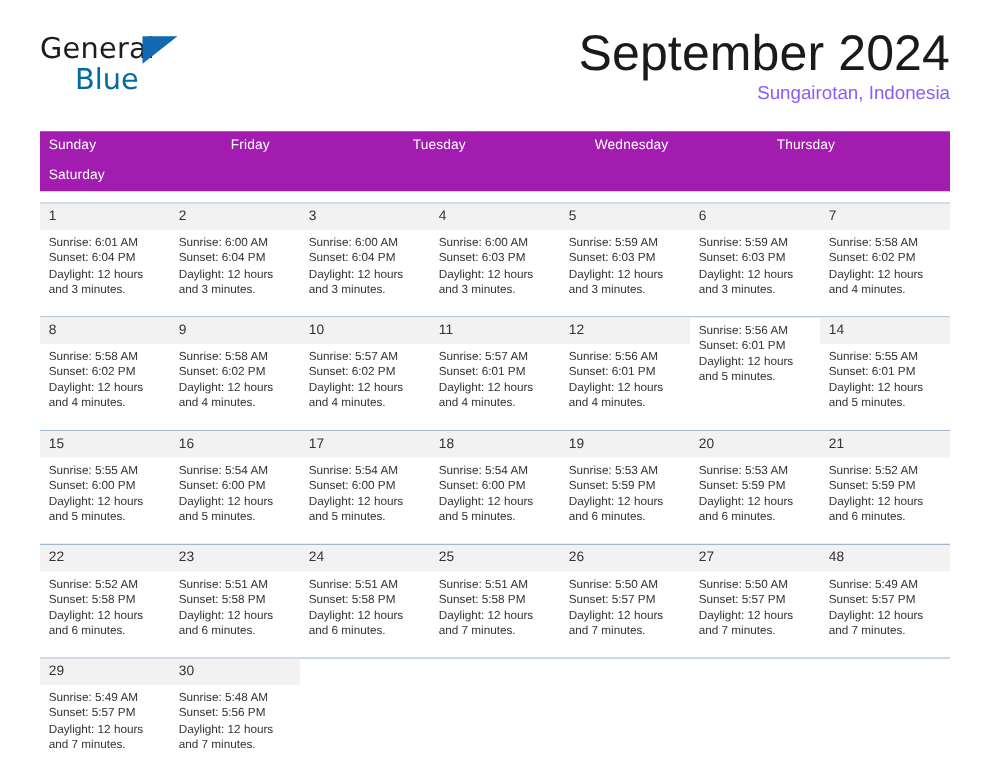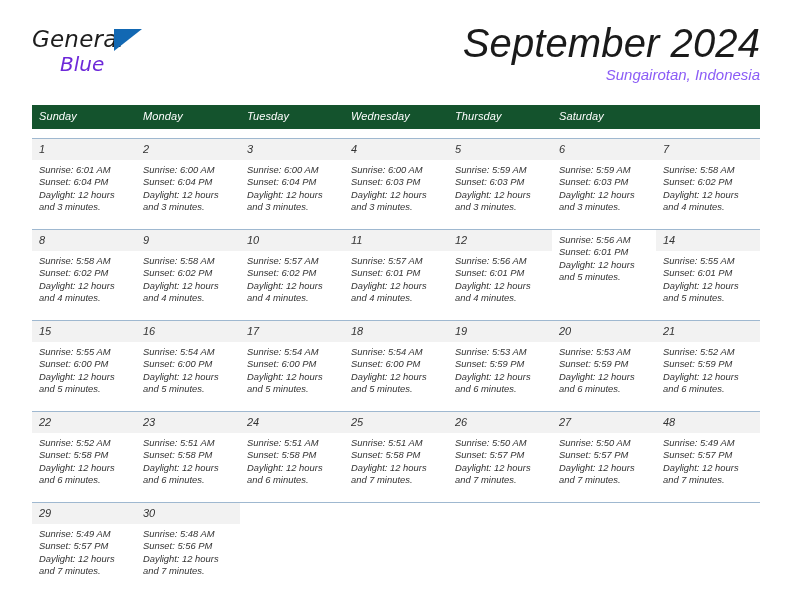--- a/index.html
+++ b/index.html
@@ -12,21 +12,20 @@
     background: #ffffff;
     font-family: "Liberation Sans", sans-serif;
     color: #111111;
     overflow: hidden;
   }
   .page {
     position: relative;
     width: 792px;
     height: 612px;
     box-sizing: border-box;
-    font-style: italic;
   }
 
   
   .header {
     position: absolute;
     left: 32px;
     top: 26px;
     right: 32px;
     height: 68px;
   }
@@ -53,23 +52,23 @@
     top: 3px;
     width: 0;
     height: 0;
     border-left: 28px solid #1268b3;
     border-bottom: 22px solid transparent;
   }
   .brand-line2 {
     display: block;
     margin-top: -1px;
     margin-left: 28px;
-    font-size: 20px;
+    font-size: 23px;
     line-height: 26px;
-    color: #6d28d9;
+    color: #0369a1;
     font-family: "DejaVu Sans", sans-serif;
     font-weight: 400;
   }
 
   .titleblock {
     position: absolute;
     right: 0;
     top: -2px;
     text-align: right;
   }
@@ -90,22 +89,22 @@
 
   
   .calendar {
     position: absolute;
     left: 32px;
     top: 105px;
     width: 728px;
   }
   .weekdays {
     display: grid;
-    grid-template-columns: repeat(7, 1fr);
-    background: #14532d;
+    grid-template-columns: repeat(5, 1fr);
+    background: #a21caf;
   }
   .weekday {
     color: #ffffff;
     font-size: 11px;
     line-height: 13px;
     padding: 5px 0 6px 7px;
     letter-spacing: 0.1px;
   }
   .week {
     display: grid;
@@ -162,21 +161,21 @@
       <div class="cal-title">September 2024</div>
       <div class="cal-subtitle">Sungairotan, Indonesia</div>
     </div>
 
   </div>
 
   <div class="calendar">
 
     <div class="weekdays">
       <div class="weekday">Sunday</div>
-      <div class="weekday">Monday</div>
+      <div class="weekday">Friday</div>
       <div class="weekday">Tuesday</div>
       <div class="weekday">Wednesday</div>
       <div class="weekday">Thursday</div>
       <div class="weekday">Saturday</div>
     </div>
 
     <div class="week">
       <div class="cell">
         <span class="daynum">1</span>
         <div class="info">

